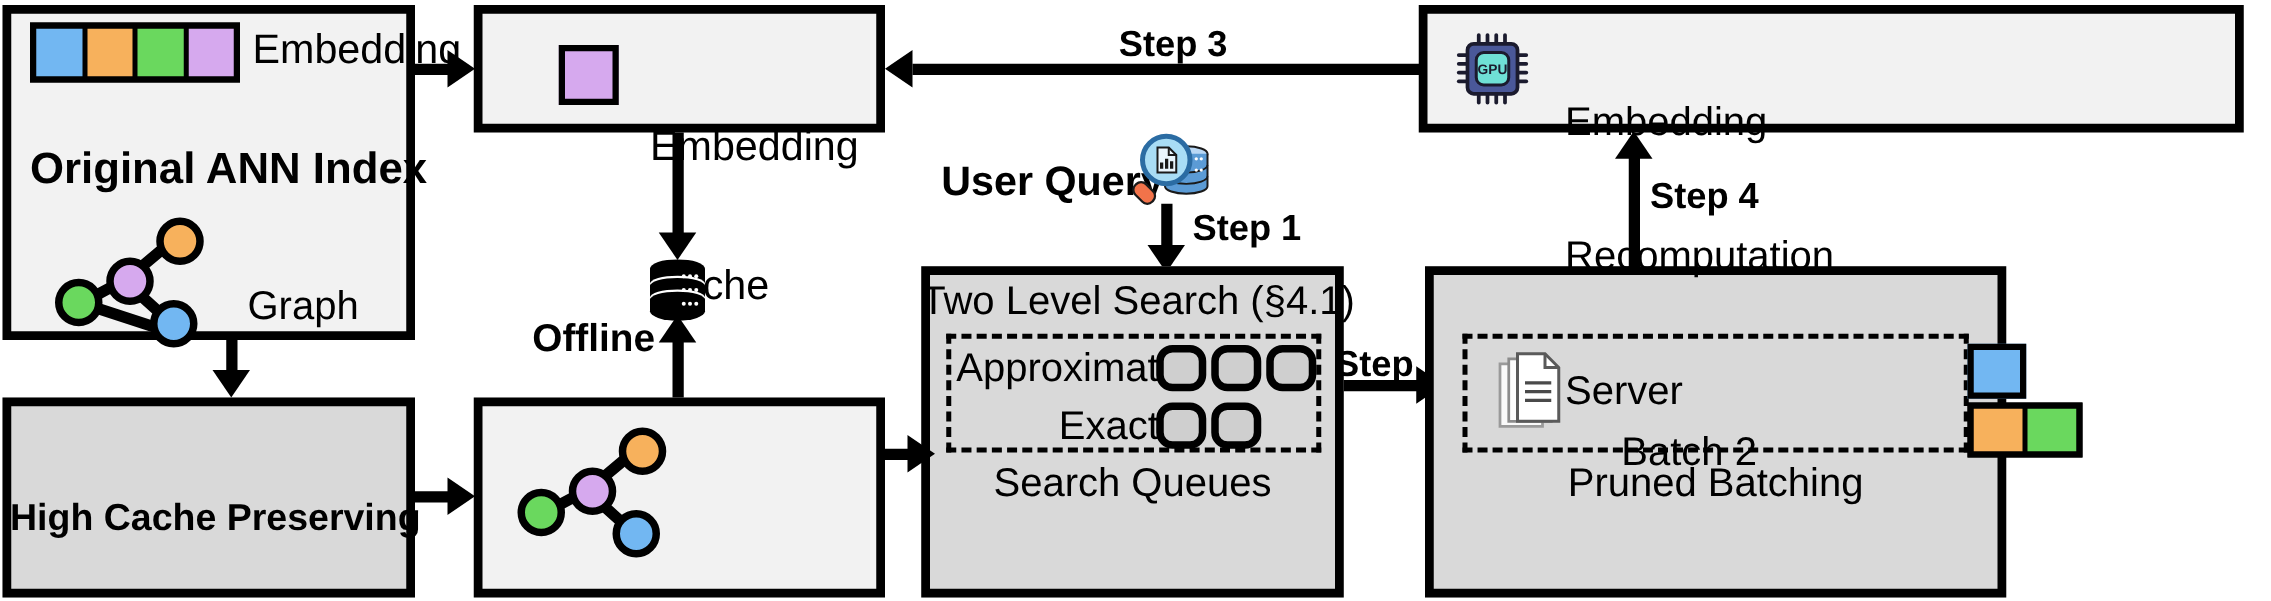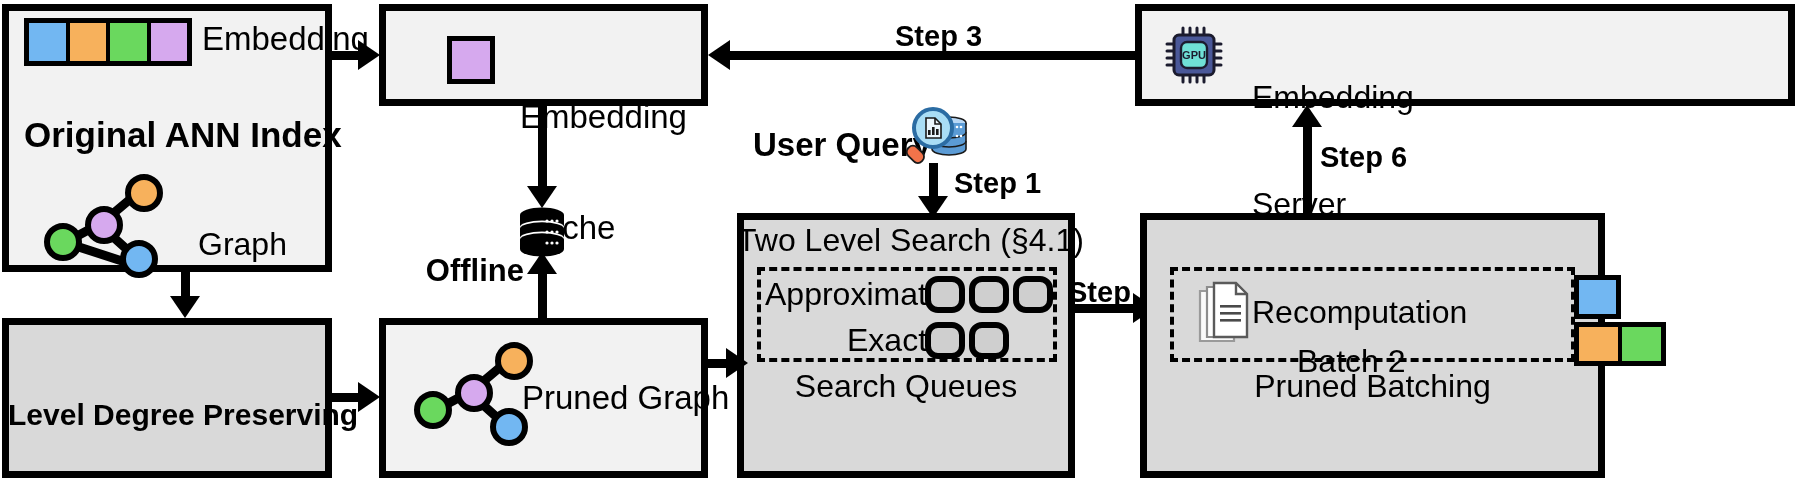--- a/index.html
+++ b/index.html
@@ -118,21 +118,21 @@
     <div class="node" style="left:85px; top:6px; width:38px; height:38px; background:#f7b15c;"></div>
     <div class="node" style="left:45px; top:38px; width:38px; height:38px; background:#d6a9ee;"></div>
     <div class="node" style="left:4px; top:55px; width:38px; height:38px; background:#6ad85e;"></div>
     <div class="node" style="left:80px; top:72px; width:38px; height:38px; background:#72b7f2;"></div>
   </div>
 
   <span class="lbl t-reg" style="left:198px; top:227px; font-size:32px;">Graph</span>
 
   <div class="box shaded" style="left:2px; top:318px; width:330px; height:160px;"></div>
   <div class="lbl t-bold ctr" style="left:8px; top:331px; width:318px; font-size:30px;">
-    <div>Level Degree Preserving</div>
+    <div>High Cache Preserving</div>
     
   </div>
 
   <div class="ln" style="left:181px; top:272px; width:9px; height:28px;"></div>
   <div class="arrowhead ah-down" style="left:170px; top:296px;"></div>
 
   <div class="box" style="left:379px; top:4px; width:329px; height:102px;"></div>
   <div class="chip" style="left:447px; top:36px; width:48px; height:48px; background:#d6a9ee;"></div>
   <div class="lbl t-reg" style="left:520px; top:25px; font-size:33px;">
     <div>Embedding</div>
@@ -179,21 +179,20 @@
   <div style="position:absolute; left:410px; top:336px; width:130px; height:100px;">
     <div class="edge" style="left:60px; top:52px; width:45px; transform:rotate(-40deg);"></div>
     <div class="edge" style="left:25px; top:70px; width:45px; transform:rotate(-28deg);"></div>
     <div class="edge" style="left:66px; top:58px; width:42px; transform:rotate(42deg);"></div>
     <div class="node" style="left:85px; top:6px; width:38px; height:38px; background:#f7b15c;"></div>
     <div class="node" style="left:45px; top:38px; width:38px; height:38px; background:#d6a9ee;"></div>
     <div class="node" style="left:4px; top:55px; width:38px; height:38px; background:#6ad85e;"></div>
     <div class="node" style="left:80px; top:72px; width:38px; height:38px; background:#72b7f2;"></div>
   </div>
 
-  <span class="lbl t-reg" style="left:522px; top:380px; font-size:33px;">Pruned Graph</span>
 
   <div class="ln" style="left:332px; top:393px; width:30px; height:9px;"></div>
   <div class="arrowhead ah-right" style="left:358px; top:382px;"></div>
 
   <span class="lbl t-bold" style="left:753px; top:127px; font-size:33px;">User Query</span>
 
   <div style="position:absolute; left:905px; top:105px; width:64px; height:62px;">
     <svg viewBox="0 0 64 62" width="64" height="62" aria-hidden="true">
       <g>
         <ellipse cx="44" cy="18" rx="17" ry="6" fill="#b9d8f5" stroke="#1a1a1a" stroke-width="1.6"></ellipse>
@@ -265,21 +264,21 @@
   <span class="lbl t-reg" style="left:1297px; top:324px; font-size:32px;margin-top:20px;">Batch 2</span>
   <div class="chipstrip" style="left:1574px; top:322px; width:92px; height:44px;">
     <span style="flex:1; background:#f7b15c;"></span>
     <span style="flex:1; background:#6ad85e;"></span>
   </div>
 
   <span class="lbl t-reg ctr" style="left:1140px; top:369px; width:465px; font-size:32px;">Pruned Batching</span>
 
   <div class="ln" style="left:1303px; top:125px; width:9px; height:90px;"></div>
   <div class="arrowhead ah-up" style="left:1292px; top:105px;"></div>
-  <span class="lbl t-bold" style="left:1320px; top:141px; font-size:29px;">Step 6</span>
+  <span class="lbl t-bold" style="left:1320px; top:141px; font-size:29px;">Step 4</span>
 
   <div class="box" style="left:1135px; top:4px; width:660px; height:102px;"></div>
 
   <div style="position:absolute; left:1163px; top:24px; width:62px; height:62px;">
     <svg viewBox="0 0 62 62" width="62" height="62" aria-hidden="true">
       <g stroke="#1b1b2e" stroke-width="3" stroke-linecap="round">
         <line x1="20" y1="4" x2="20" y2="13"></line>
           <line x1="27" y1="4" x2="27" y2="13"></line>
         <line x1="34" y1="4" x2="34" y2="13"></line>
           <line x1="41" y1="4" x2="41" y2="13"></line>
@@ -297,21 +296,21 @@
           <line x1="49" y1="41" x2="58" y2="41"></line>
       </g>
       <rect x="11" y="11" width="40" height="40" rx="5" fill="#4a5899" stroke="#1b1b2e" stroke-width="3"></rect>
       <rect x="18" y="18" width="26" height="26" rx="6" fill="#6fe0d6" stroke="#1b1b2e" stroke-width="2.4"></rect>
       <text x="31" y="35" font-family="'Liberation Sans', sans-serif" font-size="11" font-weight="700" fill="#1b1b2e" text-anchor="middle">GPU</text>
     </svg>
   </div>
 
   <div class="lbl t-reg" style="left:1252px; top:8px; font-size:32px;">
     <div>Embedding</div>
+    <div>Recomputation</div>
     <div>Server</div>
-    <div>Recomputation</div>
   </div>
 
   <div class="ln" style="left:730px; top:51px; width:410px; height:9px;"></div>
   <div class="arrowhead ah-left" style="left:708px; top:40px;"></div>
   <span class="lbl t-bold" style="left:895px; top:20px; font-size:29px;">Step 3</span>
 
 </div>
 
 </body></html>

